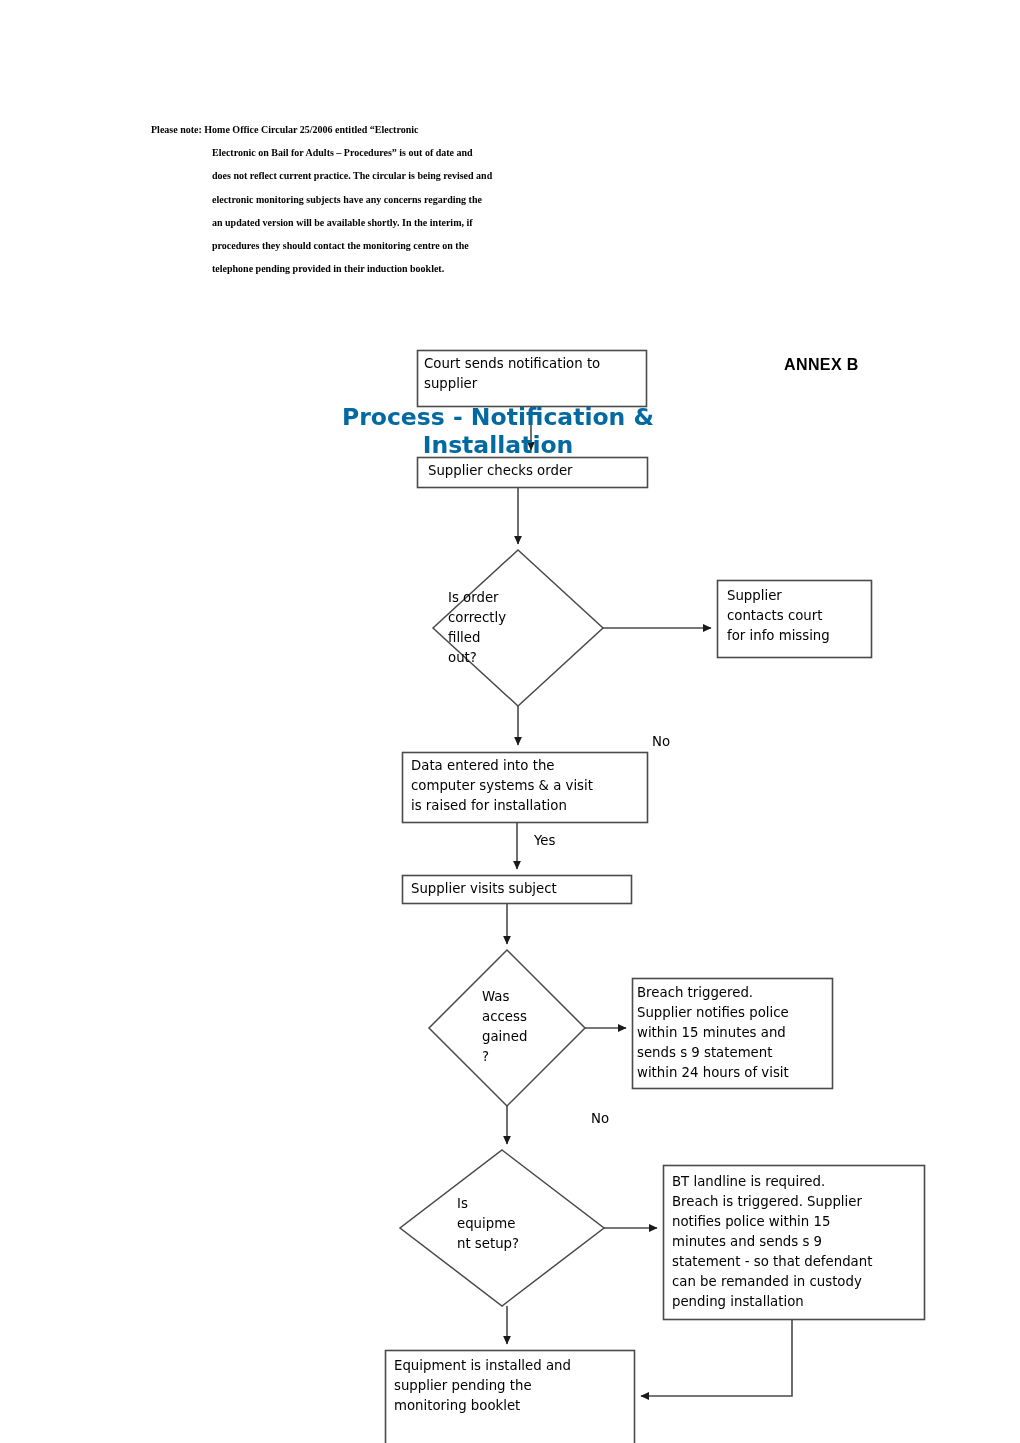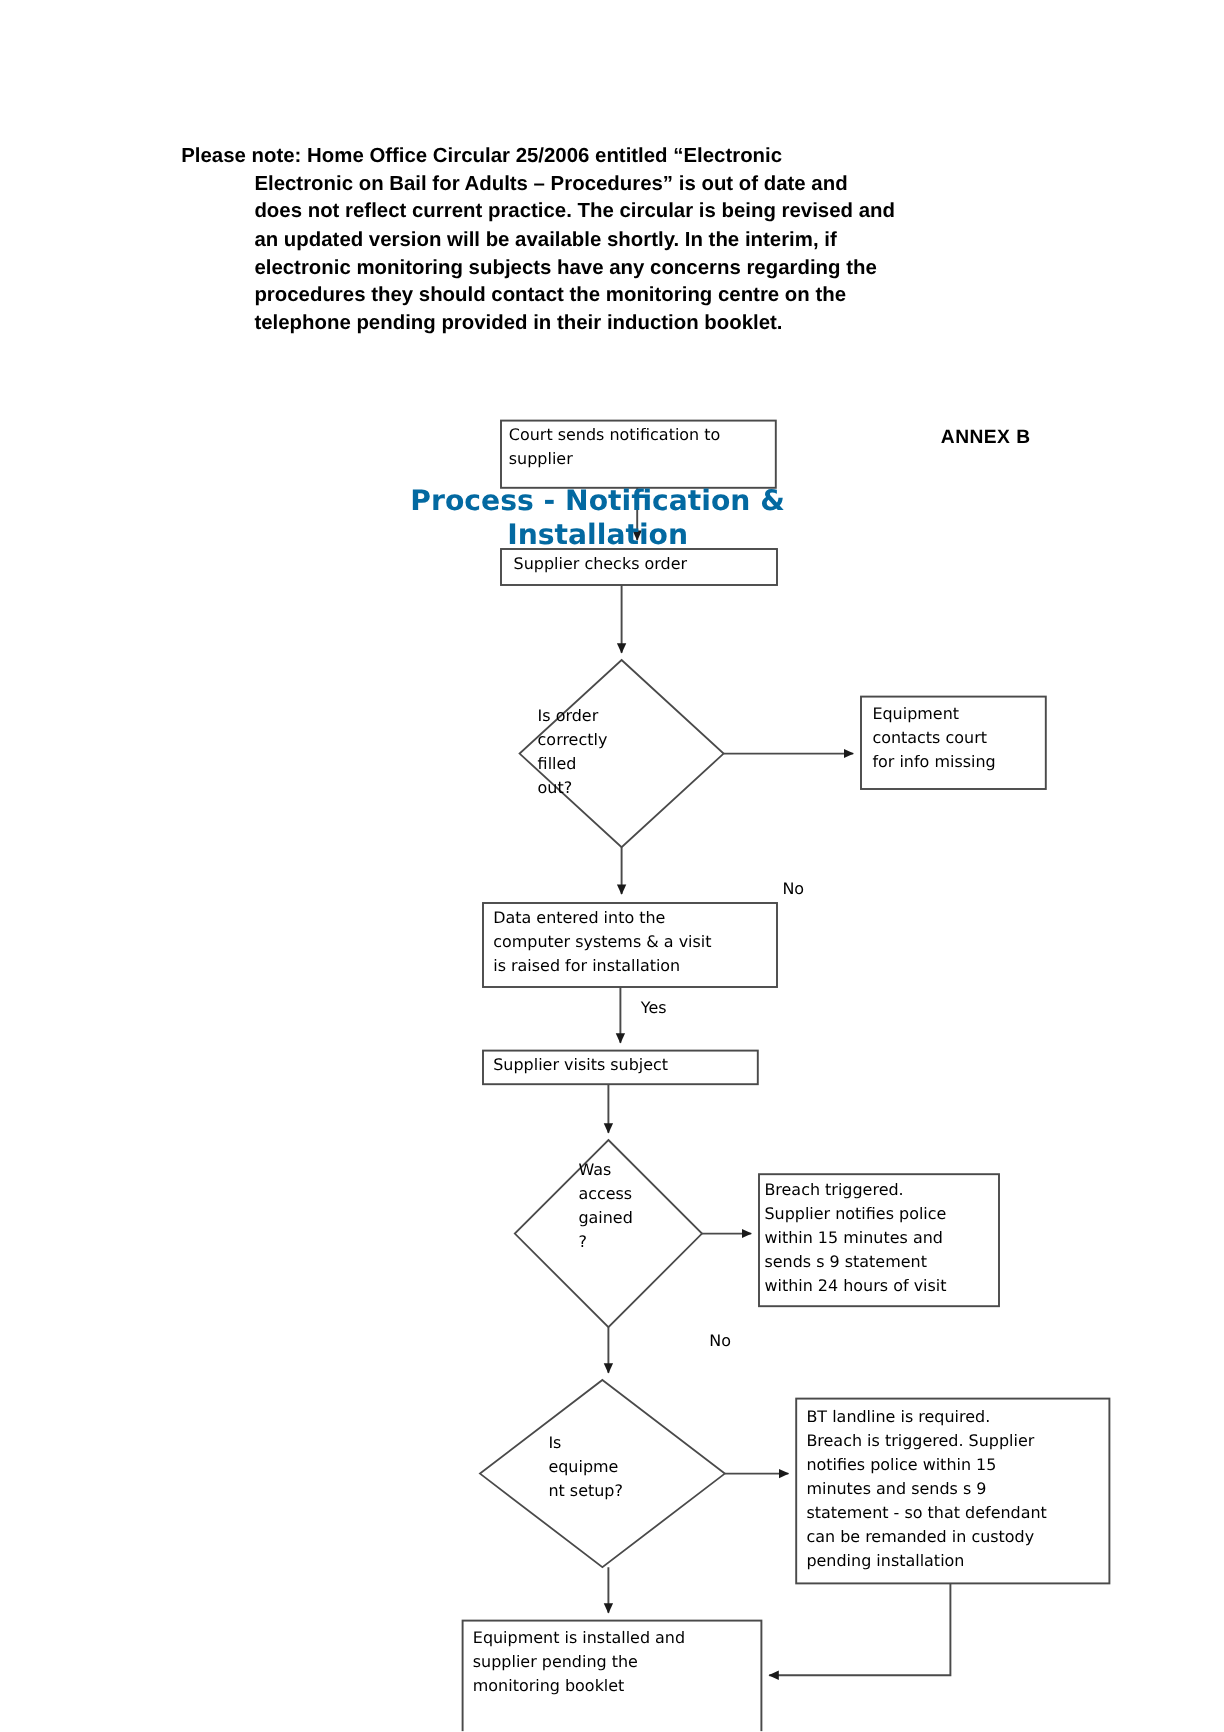--- a/index.html
+++ b/index.html
@@ -20,23 +20,23 @@
   }
 
   
   #note-block {
     position: absolute;
     left: 151px;
     top: 118px;
     width: 730px;
   }
   .note-line {
-    font-family: Liberation Sans, sans-serif;
+    font-family: Liberation Serif, serif;
     font-weight: bold;
-    font-size: 17px;
+    font-size: 10px;
     line-height: 23.2px;
     color: #000000;
     white-space: pre;
   }
   .note-line.indented {
     padding-left: 61px;
   }
 
   
   #annex-label {
@@ -97,22 +97,22 @@
 </style>
 </head>
 <body>
 
 <div id="page">
 
   <div id="note-block">
     <div class="note-line">Please note: Home Office Circular 25/2006 entitled “Electronic</div>
     <div class="note-line indented">Electronic on Bail for Adults – Procedures” is out of date and</div>
     <div class="note-line indented">does not reflect current practice. The circular is being revised and</div>
+    <div class="note-line indented">electronic monitoring subjects have any concerns regarding the</div>
     <div class="note-line indented">an updated version will be available shortly. In the interim, if</div>
-    <div class="note-line indented">electronic monitoring subjects have any concerns regarding the</div>
     <div class="note-line indented">procedures they should contact the monitoring centre on the</div>
     <div class="note-line indented">telephone pending provided in their induction booklet.</div>
   </div>
 
   <div id="annex-label">ANNEX B</div>
 
   <svg id="flow-svg" viewBox="0 0 1020 1443">
     <defs>
       <marker id="arrowhead" markerWidth="9" markerHeight="9" refX="8" refY="4.5" orient="auto" markerUnits="userSpaceOnUse">
         <path d="M0,0.6 L8.6,4.5 L0,8.4 z" fill="#1a1a1a"></path>
@@ -166,31 +166,31 @@
 
   <div class="node-text center" style="left:424px; top:354px; width:216px;">Court sends notification to supplier</div>
 
   <div class="node-text left" style="left:428px; top:461px; width:210px;">Supplier checks order</div>
 
   <div class="node-text center" style="left:448px; top:588px; width:140px;">Is order
 correctly
 filled
 out?</div>
 
-  <div class="node-text left" style="left:727px; top:586px; width:140px;">Equipment
+  <div class="node-text left" style="left:727px; top:586px; width:140px;">Supplier
 contacts court
 for info missing</div>
 
   <div class="node-text left" style="left:411px; top:756px; width:232px;">Data entered into the
 computer systems &amp; a visit
 is raised for installation</div>
 
   <div class="node-text left" style="left:411px; top:879px; width:214px;">Supplier visits subject</div>
 
-  <div class="node-text left" style="left:482px; top:966px; width:96px;">Was
+  <div class="node-text left" style="left:482px; top:987px; width:96px;">Was
 access
 gained
 ?</div>
 
   <div class="node-text left" style="left:637px; top:983px; width:192px;">Breach triggered.
 Supplier notifies police
 within 15 minutes and
 sends s 9 statement
 within 24 hours of visit</div>
 

